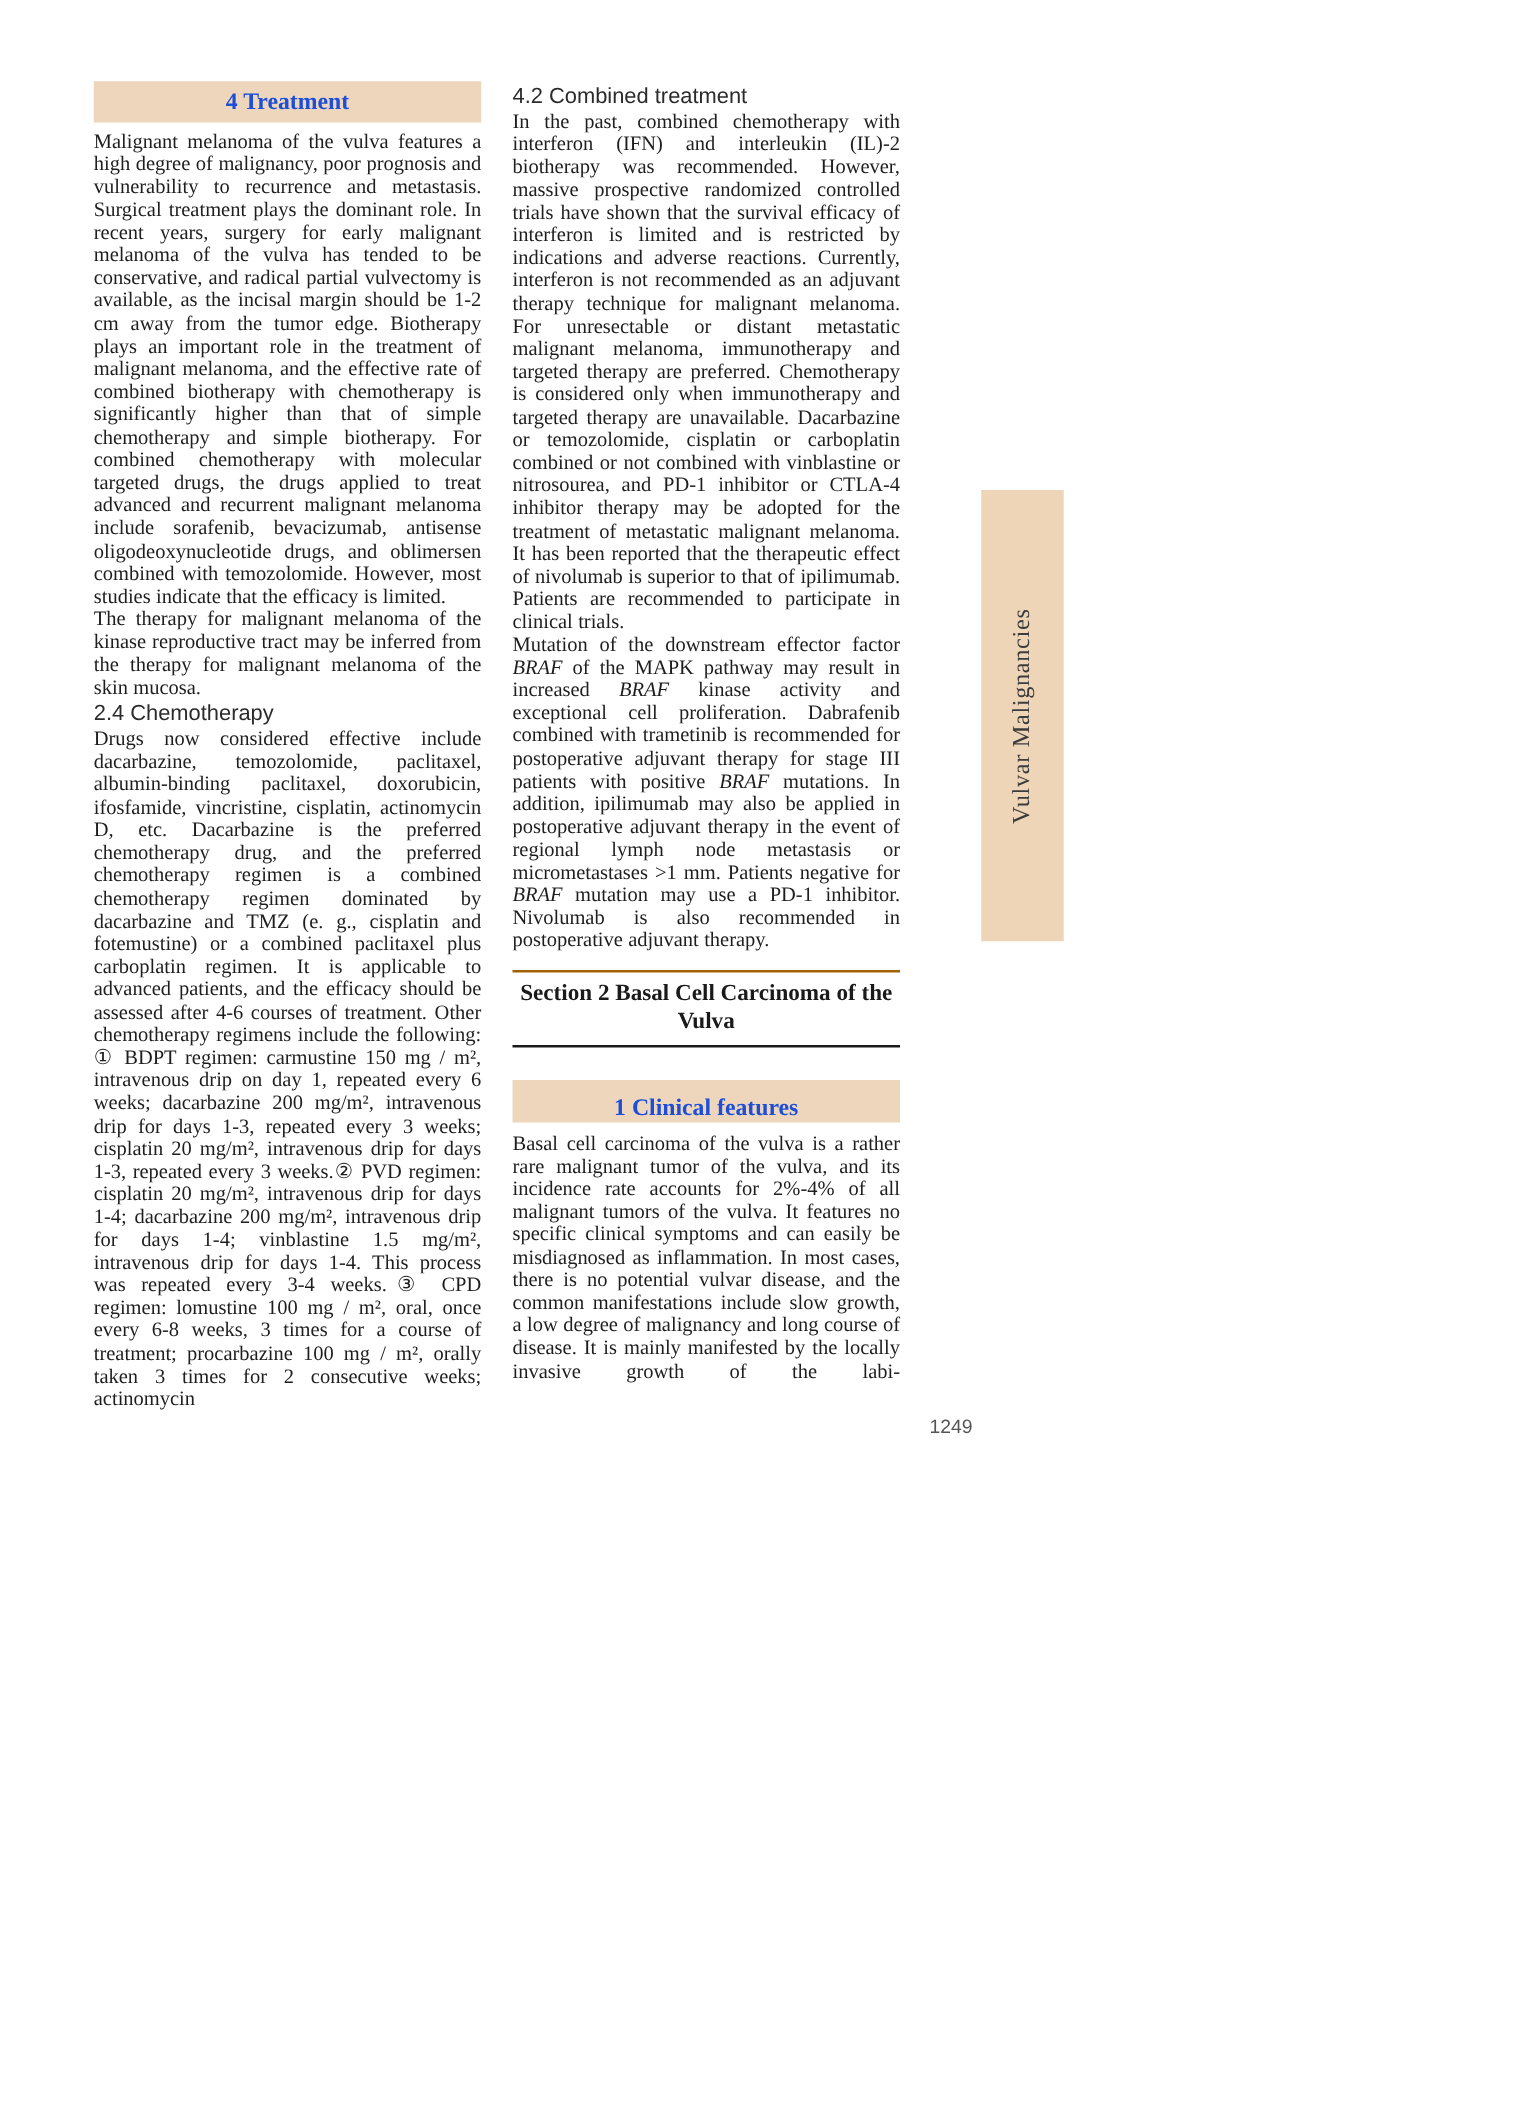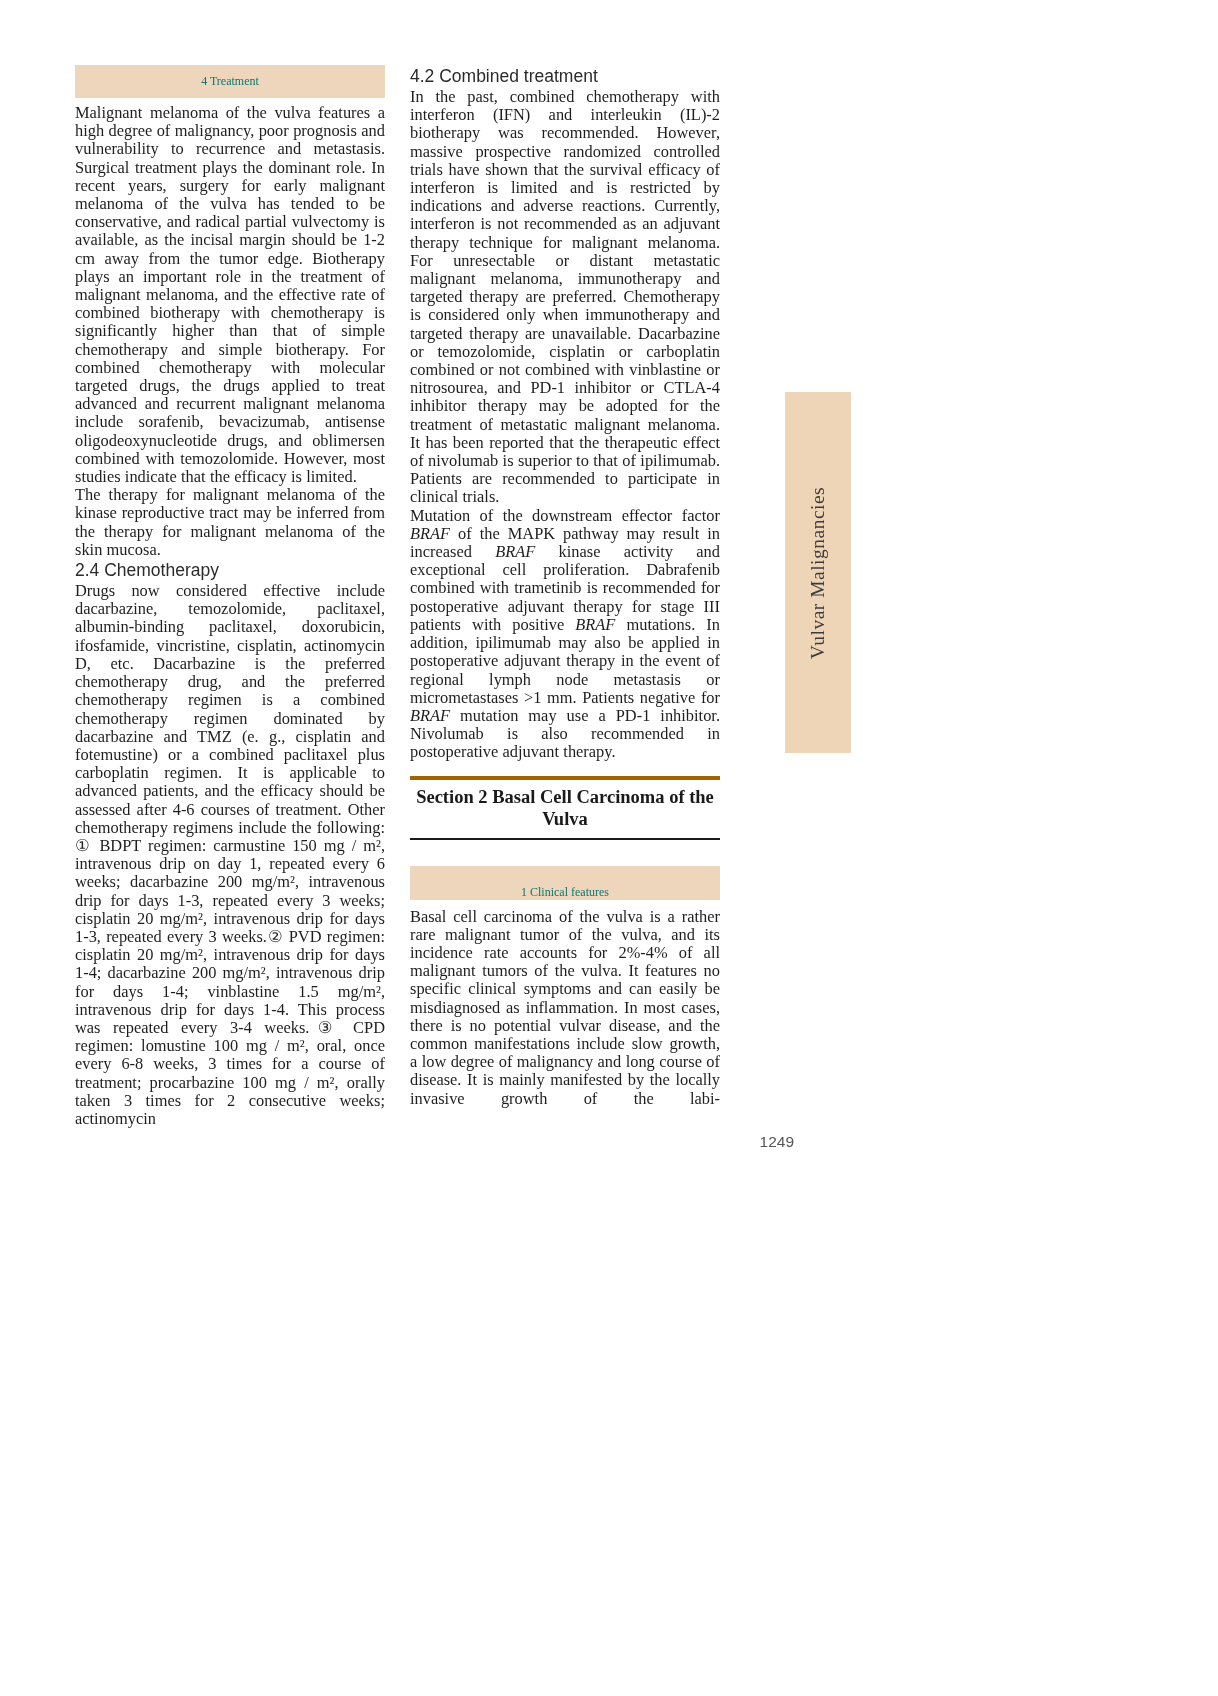--- a/index.html
+++ b/index.html
@@ -6,41 +6,41 @@
   body{
     width:1218px;height:1696px;position:relative;background:#ffffff;
     font-family:"Liberation Serif", serif;color:#1e1e1e;
     -webkit-font-smoothing:antialiased;
   }
   .col{position:absolute;top:65px;width:310px;}
   .col-left{left:75px;}
   .col-right{left:410px;}
   .section-box{
     height:33px;display:flex;align-items:center;justify-content:center;
-    font-weight:normal;font-size:12px;color:#0f766e;margin-bottom:6px;
+    font-weight:bold;font-size:19px;color:#1d4ed8;margin-bottom:6px;
   }
   p.body{
     margin:0;font-size:16.4px;line-height:18.2px;text-align:justify;
     hyphens:none;word-spacing:0.2px;
   }
   p.body.flow-last{text-align-last:justify;}
   .sub-heading{
     font-family:"Liberation Sans", sans-serif;font-size:17.5px;line-height:23px;
     color:#2b2b2b;font-weight:400;margin:0;
   }
   .divider{
-    margin-top:14px;border-top:4px solid #a16207;border-bottom:2px solid #1a1a1a;
+    margin-top:14px;border-top:2px solid #a16207;border-bottom:2px solid #1a1a1a;
     padding:6px 2px 8px 2px;
   }
   .divider-title{
     text-align:center;font-weight:bold;font-size:18.5px;line-height:22px;color:#1a1a1a;
   }
   .section-box.second{margin-top:26px;margin-bottom:8px;height:34px;align-items:flex-end;}
   .page-number{
-    position:absolute;left:752px;top:1133px;width:42px;text-align:right;
+    position:absolute;left:736px;top:1133px;width:42px;text-align:right;
     font-family:"Liberation Sans", sans-serif;font-size:15.5px;color:#555;
   }
   .side-tab{
     position:absolute;left:785px;top:392px;width:66px;height:361px;
     display:flex;align-items:center;justify-content:center;overflow:visible;
   }
   .side-tab-label{
     transform:rotate(-90deg);white-space:nowrap;
     font-family:"Liberation Serif", serif;font-size:19.5px;color:#3c3c3c;
     letter-spacing:0.5px;

